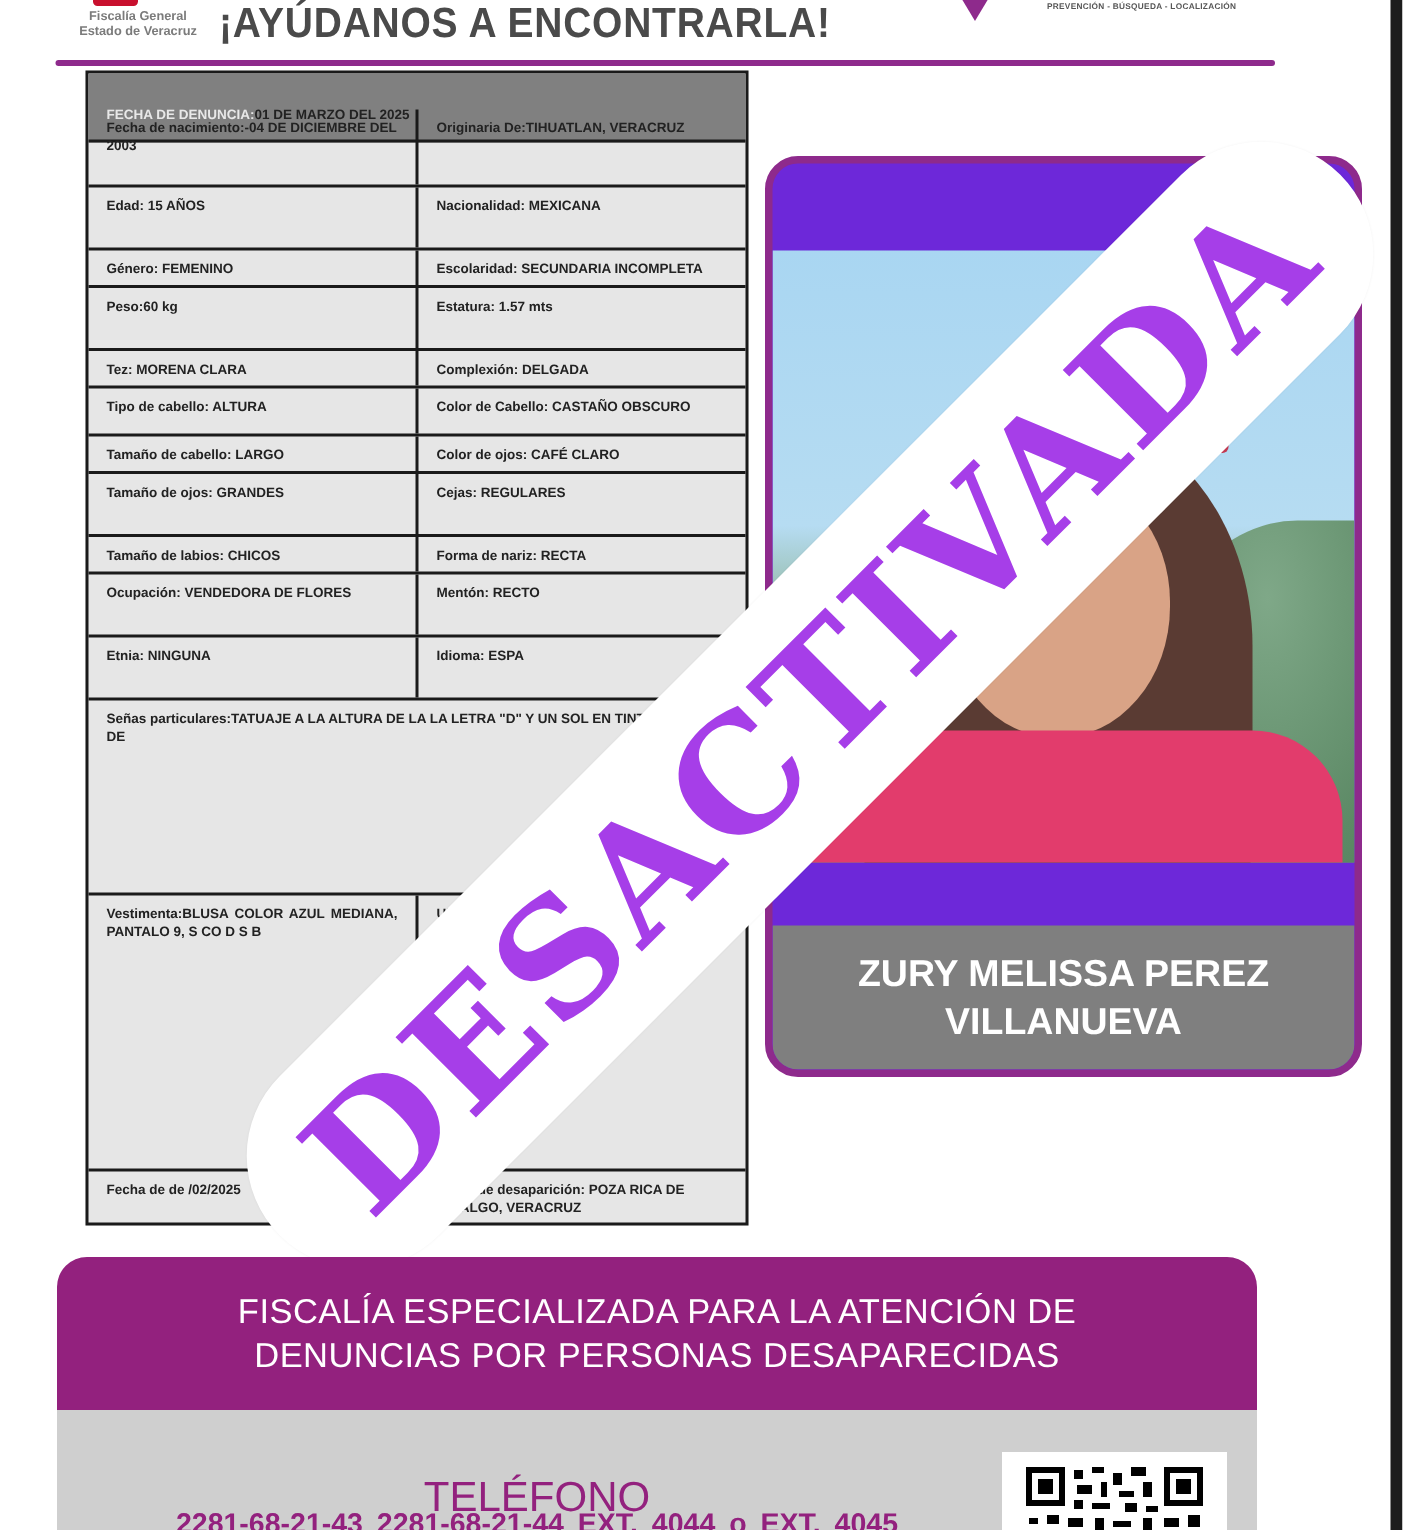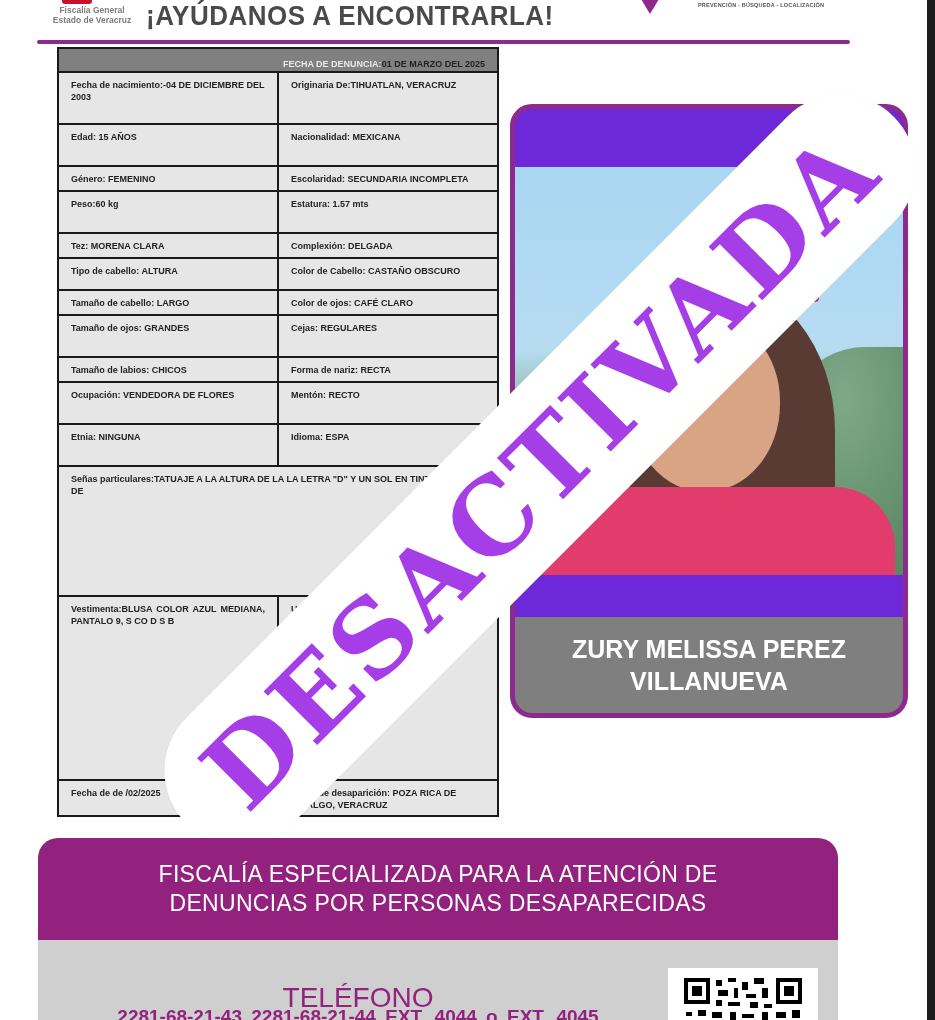--- a/index.html
+++ b/index.html
@@ -13,21 +13,21 @@
   .header { position: absolute; left: 0; top: 0; width: 927px; height: 46px; }
   .logo-mark { position: absolute; left: 62px; top: -6px; width: 30px; height: 10px; background: #c8102e; border-radius: 0 0 3px 3px; }
   .logo-text { position: absolute; left: 44px; top: 5px; width: 96px; text-align: center; font-size: 8.5px; line-height: 10px; font-weight: bold; color: #7b7b7b; }
   .headline { position: absolute; left: 146px; top: 0px; font-size: 26px; font-weight: bold; color: #4a4a4a; letter-spacing: 0.5px; transform: scaleY(1.08); transform-origin: top left; line-height: 28px; }
   .v-logo { position: absolute; left: 636px; top: -6px; width: 28px; height: 20px; }
   .tagline { position: absolute; left: 698px; top: 2px; font-size: 5.5px; font-weight: bold; color: #555; letter-spacing: 0.2px; }
   .header-rule { position: absolute; left: 37px; top: 40px; width: 813px; height: 4px; background: #8e2a8c; border-radius: 2px; }
 
   
   .sheet { position: absolute; left: 57px; top: 47px; width: 442px; height: 770px; border: 2px solid #1a1a1a; background: #e6e6e6; }
-  .sheet-head { position: absolute; left: 0; top: 0; width: 100%; height: 24px; background: #808080; border-bottom: 2px solid #1a1a1a; padding: 10px 12px; font-size: 9px; font-weight: bold; text-align: right; }
+  .sheet-head { position: absolute; left: 0; top: 0; width: 100%; height: 24px; background: #808080; border-bottom: 2px solid #1a1a1a; padding: 22px 12px; font-size: 9px; font-weight: bold; }
   .sheet-head .lbl { color: #e8e8e8; }
   .sheet-head .val { color: #222; }
   .row { position: absolute; left: 0; width: 100%; border-bottom: 2px solid #1a1a1a; }
   .cell { position: absolute; top: 0; height: 100%; padding: 6px 12px; font-size: 9px; font-weight: bold; color: #222; line-height: 12px; }
   .cell.l { left: 0; width: 220px; border-right: 2px solid #1a1a1a; }
   .cell.r { left: 220px; width: 218px; }
   .cell.full { left: 0; width: 100%; }
   .cell.vest { text-align: justify; }
 
   

